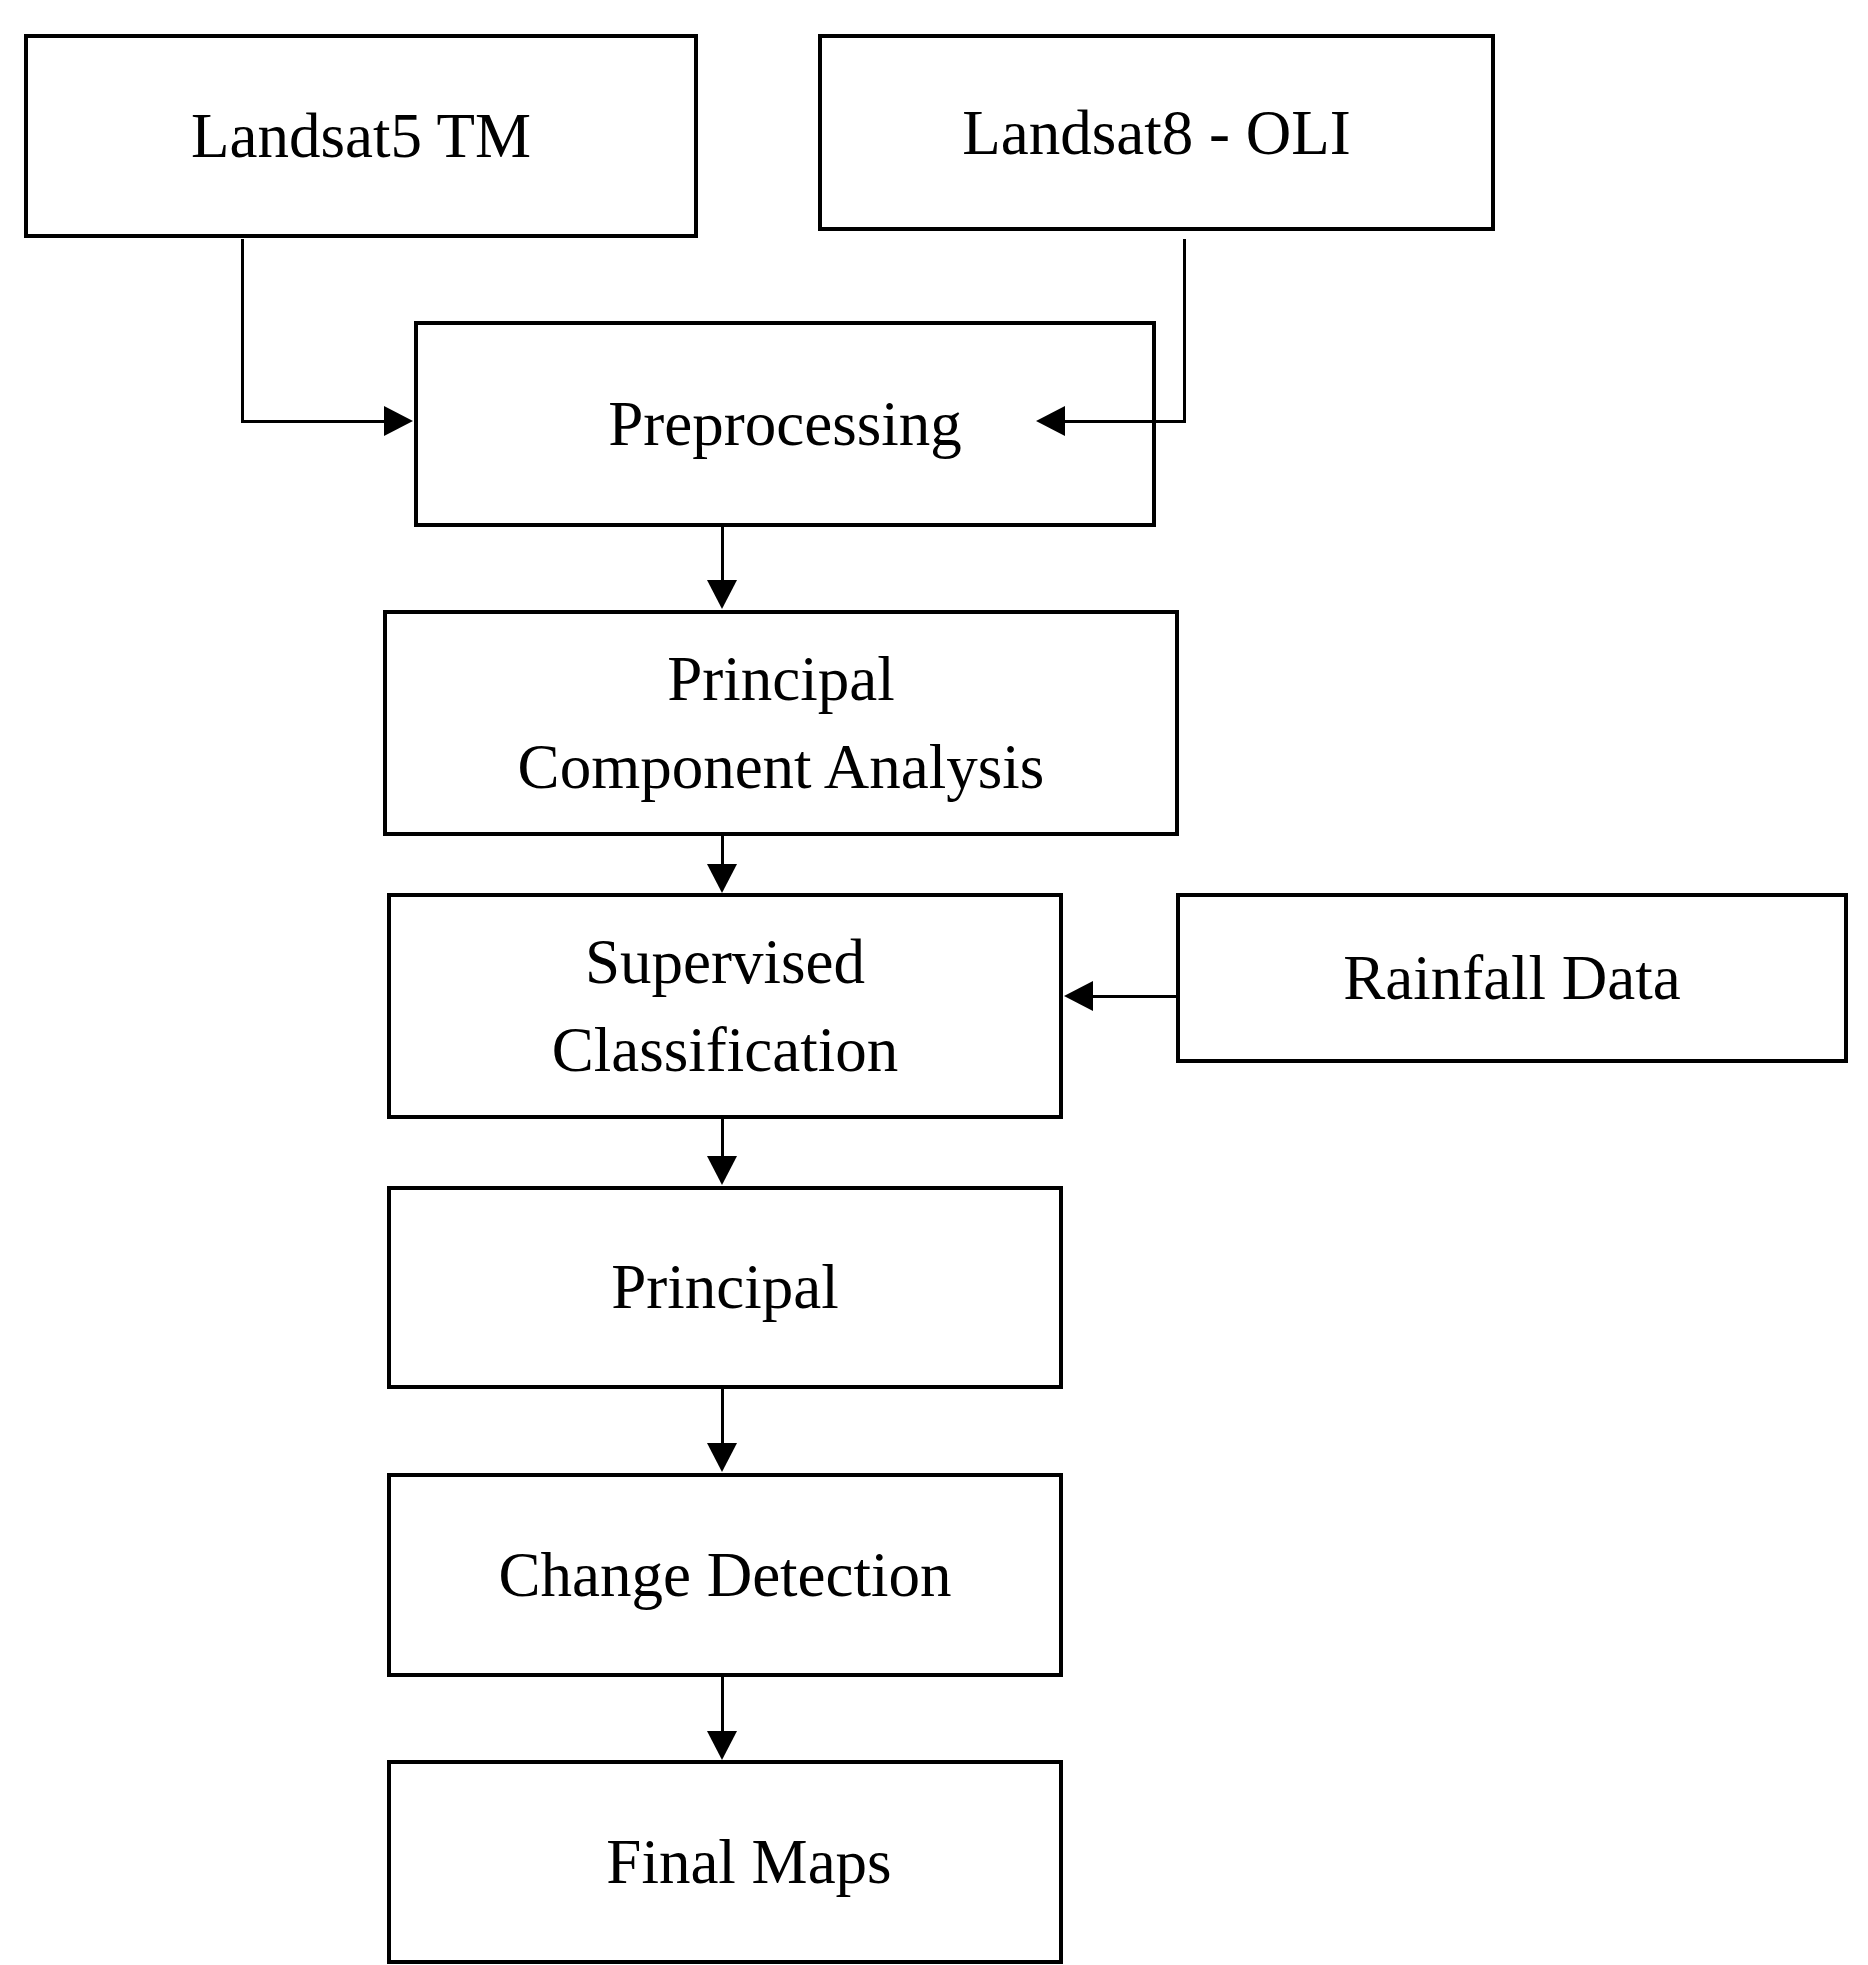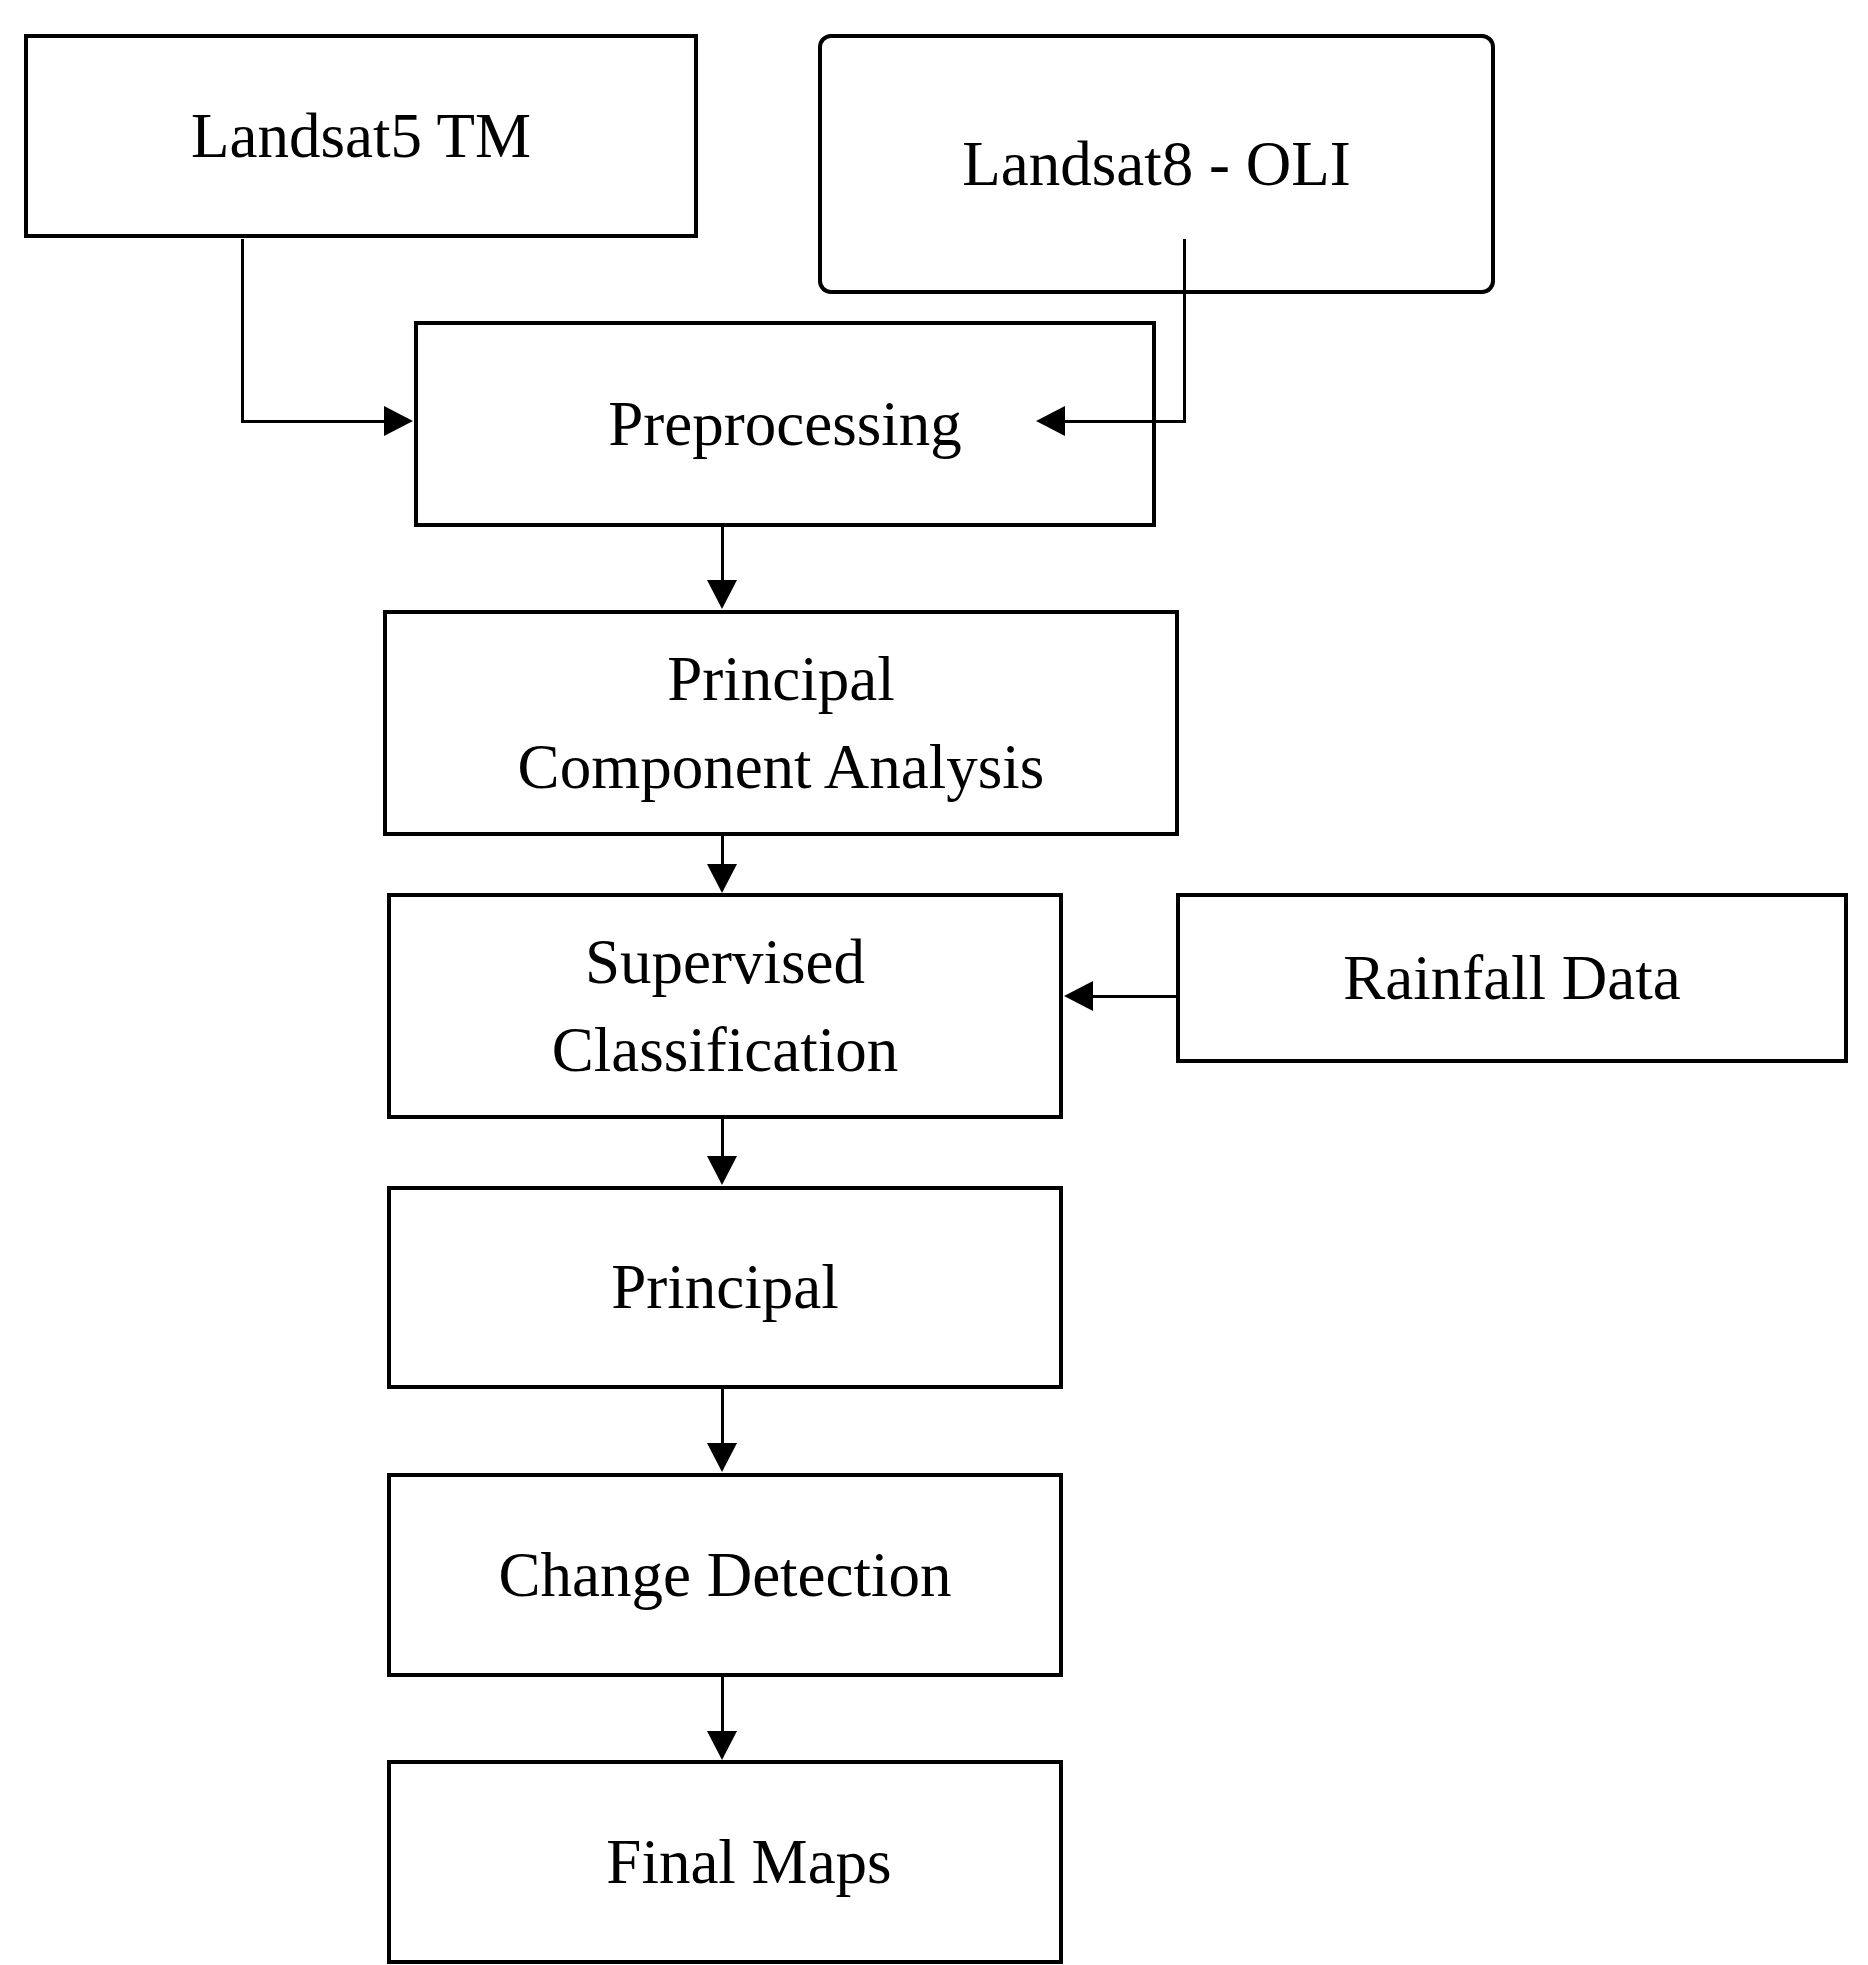--- a/index.html
+++ b/index.html
@@ -49,21 +49,21 @@
     border-bottom: 15.4px solid transparent;
   }
   .arrow.down {
     border-top: 29.5px solid #000000;
     border-left: 15.4px solid transparent;
     border-right: 15.4px solid transparent;
   }
 
   
   .n-landsat5      { left: 24px;   top: 21.4px;   width: 674px; height: 204px; }
-  .n-landsat8      { left: 818px; top: 21.4px;   width: 677px; height: 260px; border-radius: 13px; }
+  .n-landsat8      { left: 818px; top: 21.4px;   width: 677px; height: 197px; }
   .n-preprocessing { left: 414px;  top: 308px;  width: 742px;  height: 206px; }
   .n-pca           { left: 383px;  top: 597px;  width: 796px; height: 226px; }
   .n-supervised    { left: 387px;  top: 880px; width: 676px; height: 226px; text-align: center; }
   .n-rainfall      { left: 1176px; top: 880px; width: 672px; height: 170px; }
   .n-validation    { left: 387px;  top: 1173px; width: 676px; height: 203px; }
   .n-change        { left: 387px;  top: 1460px; width: 676px; height: 204px; }
   .n-final         { left: 387px;  top: 1747px; width: 676px; height: 204px; padding-left: 48px; }
 
   
   .l-a-v { left: 241px;  top: 226px;  width: 3.4px;   height: 183px; }

